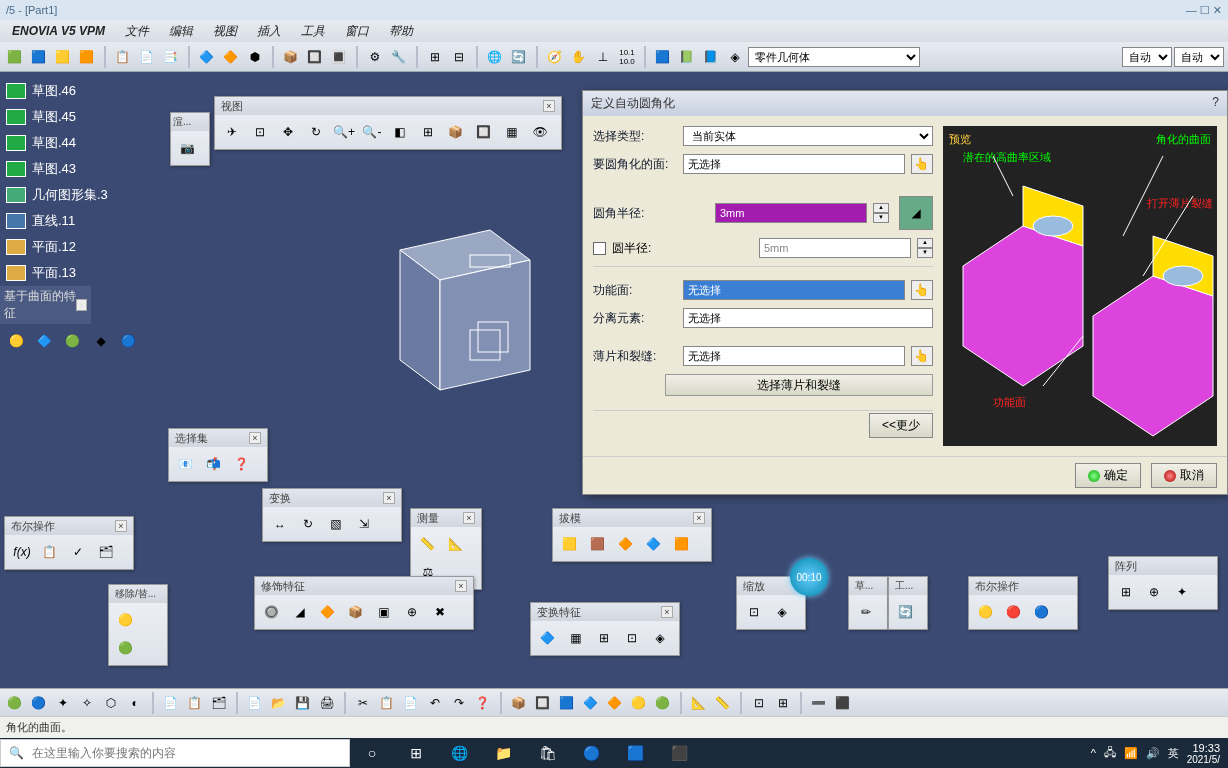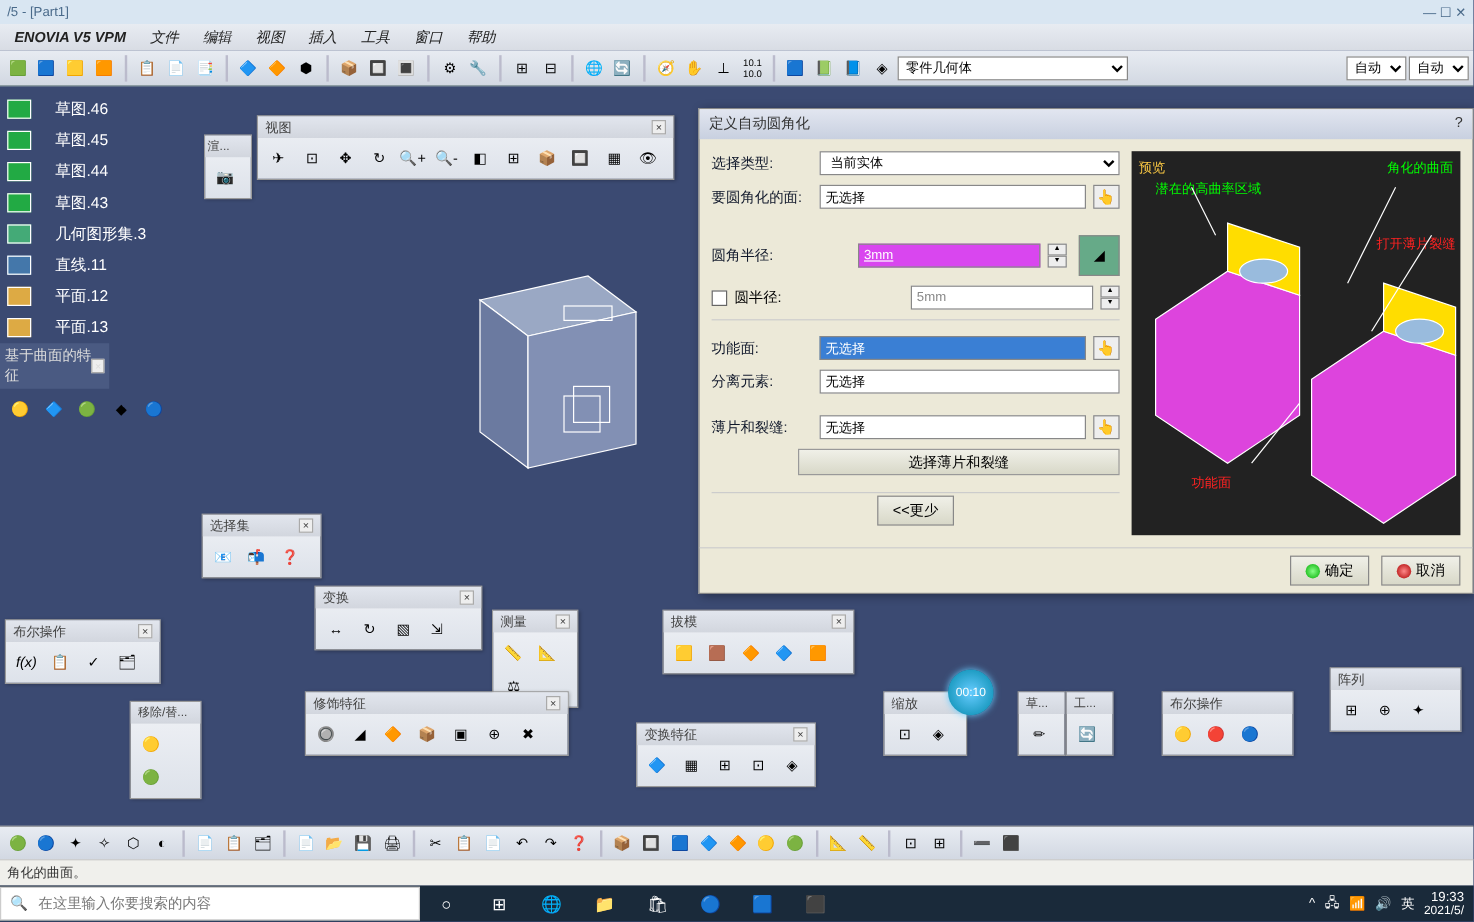--- a/index.html
+++ b/index.html
@@ -14,21 +14,21 @@
 .menu-item { padding: 2px 8px; font-size: 12px; color: #222; cursor: default; }
 
 
 .toolbar-row { height: 30px; background: linear-gradient(#e8ecf2,#d2d8e2); display: flex; align-items: center; padding: 0 4px; gap: 2px; border-bottom: 1px solid #9aa; }
 .tb-icon { width: 22px; height: 22px; display: inline-flex; align-items: center; justify-content: center; border: 1px solid transparent; cursor: pointer; }
 .tb-sep { width: 2px; height: 22px; background: #bbc; margin: 0 4px; }
 .tb-dropdown { height: 20px; border: 1px solid #888; background: #fff; font-size: 11px; padding: 0 2px; }
 
 
 .feature-tree { position: absolute; top: 78px; left: 0; width: 160px; }
-.tree-item { display: flex; align-items: center; padding: 4px 6px; color: #fff; gap: 20px; font-size: 13px; }
+.tree-item { display: flex; align-items: center; padding: 4px 6px; color: #fff; gap: 6px; font-size: 13px; }
 .tree-icon { width: 20px; height: 16px; background: #2a4; display: inline-block; border: 1px solid #fff; }
 .tree-icon.plane { background: #da4; }
 .tree-header { color: #ddd; font-size: 12px; padding: 2px 4px; background: #4a5a82; width: 91px; display: flex; align-items: center; justify-content: space-between; }
 
 
 .float-tb { position: absolute; background: linear-gradient(#f0f2f6,#dde2ea); border: 1px solid #999; box-shadow: 1px 1px 3px rgba(0,0,0,0.3); }
 .float-tb-title { background: linear-gradient(#e2e6ee,#d2d6de); padding: 2px 6px; font-size: 11px; color: #444; display: flex; justify-content: space-between; align-items: center; height: 18px; }
 .float-tb-body { display: flex; flex-wrap: wrap; padding: 4px; gap: 2px; }
 .float-tb-body .tb-icon { width: 26px; height: 26px; }
 .float-close { width: 12px; height: 12px; font-size: 9px; text-align: center; background: #eee; border: 1px solid #aaa; }
@@ -39,21 +39,21 @@
 
 .dialog { position: absolute; left: 582px; top: 90px; width: 646px; background: #ece9d8; border: 1px solid #888; box-shadow: 2px 2px 8px rgba(0,0,0,0.4); }
 .dialog-title { background: linear-gradient(#e2e6f0,#c8d0e0); padding: 4px 8px; font-size: 12px; color: #333; display:flex; justify-content: space-between; }
 .dialog-body { display: flex; padding: 10px; gap: 10px; }
 .dialog-left { flex: 0 0 340px; }
 .dialog-right { flex: 1; }
 .form-row { display: flex; align-items: center; margin-bottom: 8px; gap: 6px; }
 .form-label { width: 84px; font-size: 12px; color: #0f172a; }
 .form-label-wide { width: 180px; font-size: 12px; color: #222; }
 .form-input { flex: 1; height: 20px; border: 1px solid #888; background: #fff; padding: 0 4px; font-size: 11px; }
-.form-input.sel { background: #d946ef; color: #fff; text-decoration: underline; }
+.form-input.sel { background: #a21caf; color: #fff; }
 .form-input.blue { background: #3a7fd4; color: #fff; }
 .form-select { flex: 1; height: 20px; border: 1px solid #888; background: #fff; padding: 0 4px; font-size: 11px; }
 .spinner { width: 16px; height: 20px; display: flex; flex-direction: column; }
 .spinner-btn { flex:1; border: 1px solid #888; background: #eee; font-size: 6px; text-align: center; }
 .pick-btn { width: 22px; height: 20px; border: 1px solid #888; background: #eee; display:flex; align-items:center; justify-content:center; }
 .checkbox { width: 13px; height: 13px; border: 1px solid #666; background: #fff; display: inline-block; }
 .checkbox.checked::after { content:"✓"; color:#b60; font-size:10px; }
 .wide-btn { width: 100%; height: 22px; background: linear-gradient(#f0f0e8,#d8d8c8); border: 1px solid #999; font-size: 12px; }
 .dialog-footer { display:flex; justify-content:flex-end; padding: 6px 10px; gap: 10px; border-top: 1px solid #ccc; }
 .dlg-btn { padding: 3px 12px; background: linear-gradient(#f0f0e8,#d8d8c8); border: 1px solid #888; font-size: 12px; display:flex; align-items:center; gap:4px; }
@@ -126,21 +126,21 @@
   <span class="tb-sep"></span>
   <span class="tb-icon">🧭</span>
   <span class="tb-icon">✋</span>
   <span class="tb-icon">⊥</span>
   <span class="tb-icon" style="font-size:8px">10.1<br>10.0</span>
   <span class="tb-sep"></span>
   <span class="tb-icon">🟦</span>
   <span class="tb-icon">📗</span>
   <span class="tb-icon">📘</span>
   <span class="tb-icon">◈</span>
-  <select class="tb-dropdown" style="width:192px">
+  <select class="tb-dropdown" style="width:172px">
     <option>零件几何体</option>
   </select>
   <div style="flex:1"></div>
   <select class="tb-dropdown" style="width:50px">
     <option>自动</option>
   </select>
   <select class="tb-dropdown" style="width:50px">
     <option>自动</option>
   </select>
 </div>
@@ -444,21 +444,21 @@
       <div style="height:10px"></div>
       <div class="form-row">
         <span class="form-label">薄片和裂缝:</span>
         <input class="form-input" value="无选择" style="">
         <span class="pick-btn">👆</span>
       </div>
       <div class="form-row" style="margin-top:8px">
         <div style="width:84px"></div>
         <button class="wide-btn">选择薄片和裂缝</button>
       </div>
-      <div style="height:30px;border-top:1px solid #ccc;margin-top:14px;display:flex;justify-content:center;align-items:center">
+      <div style="height:30px;border-top:1px solid #ccc;margin-top:14px;display:flex;justify-content:flex-end;align-items:center">
         <button class="dlg-btn">&lt;&lt;更少</button>
       </div>
     </div>
 
     <div class="dialog-right">
       <div class="preview-panel">
         <span class="preview-title">预览</span>
         <span class="preview-label" style="top:24px; left:20px; color:#0f0">潜在的高曲率区域</span>
         <span class="preview-label" style="top:6px; right:6px; color:#0f0">角化的曲面</span>
         <span class="preview-label" style="bottom:90px; right:60px; color:#0f0">圆角</span>

